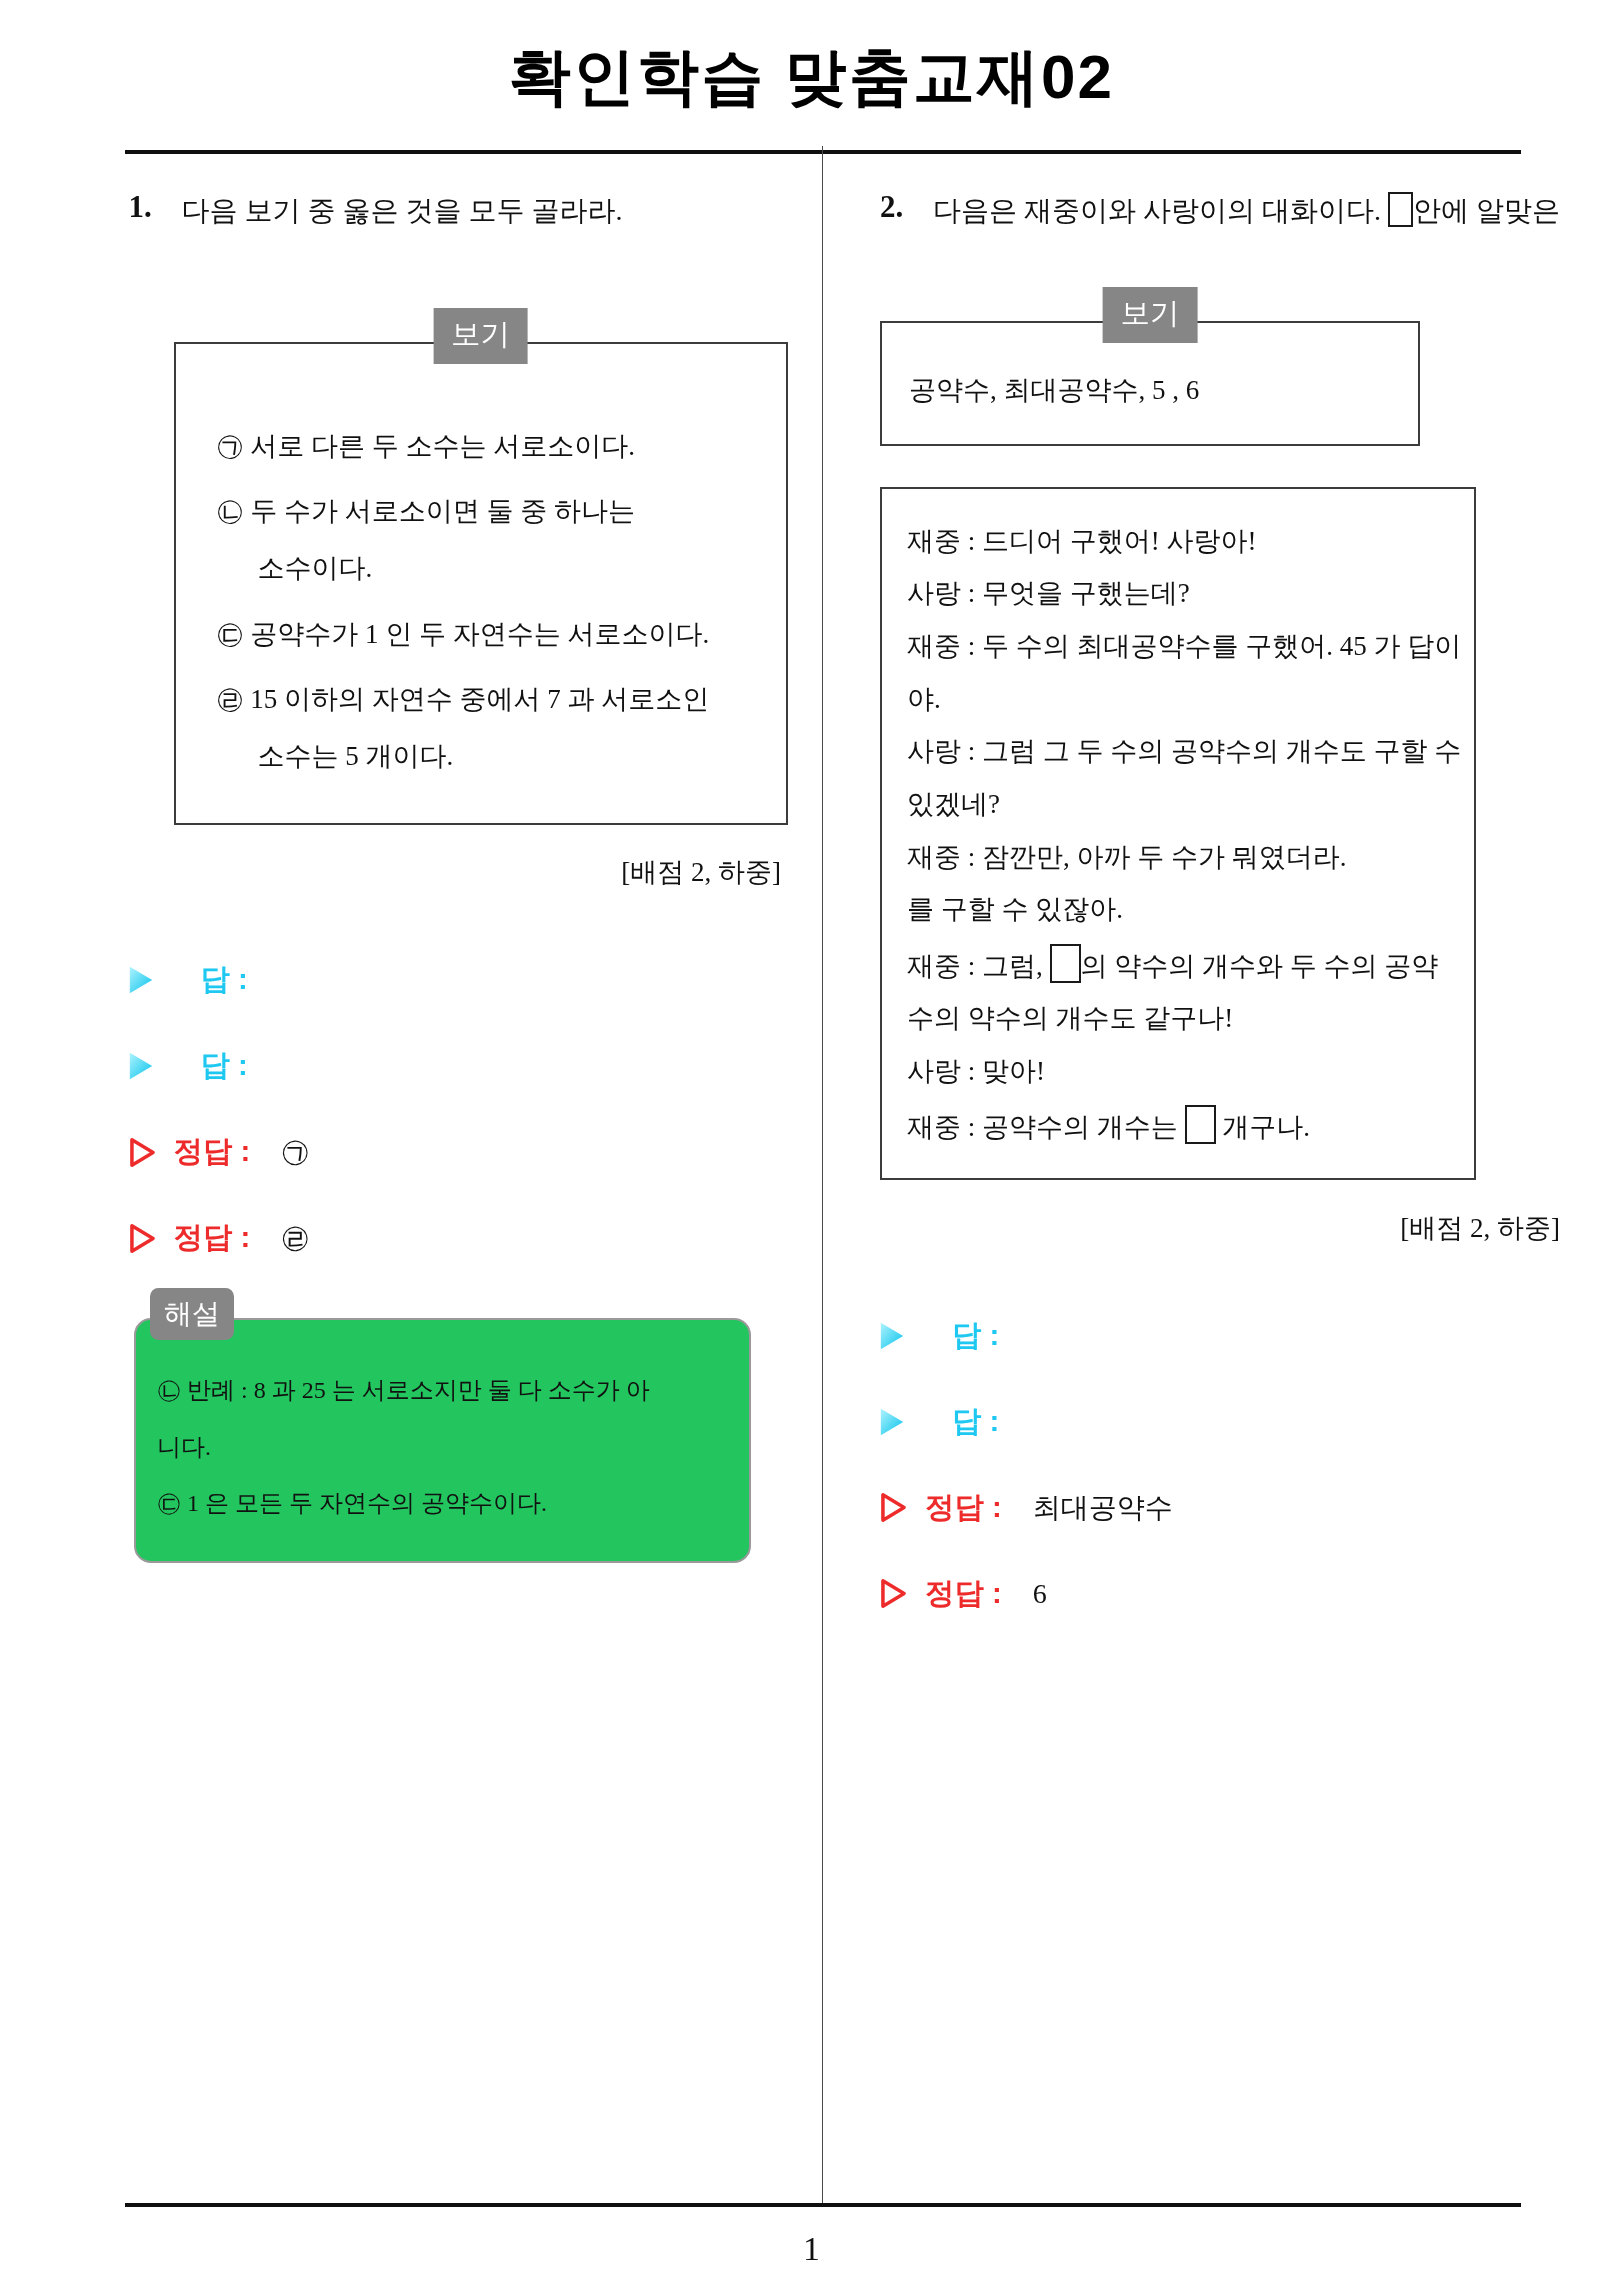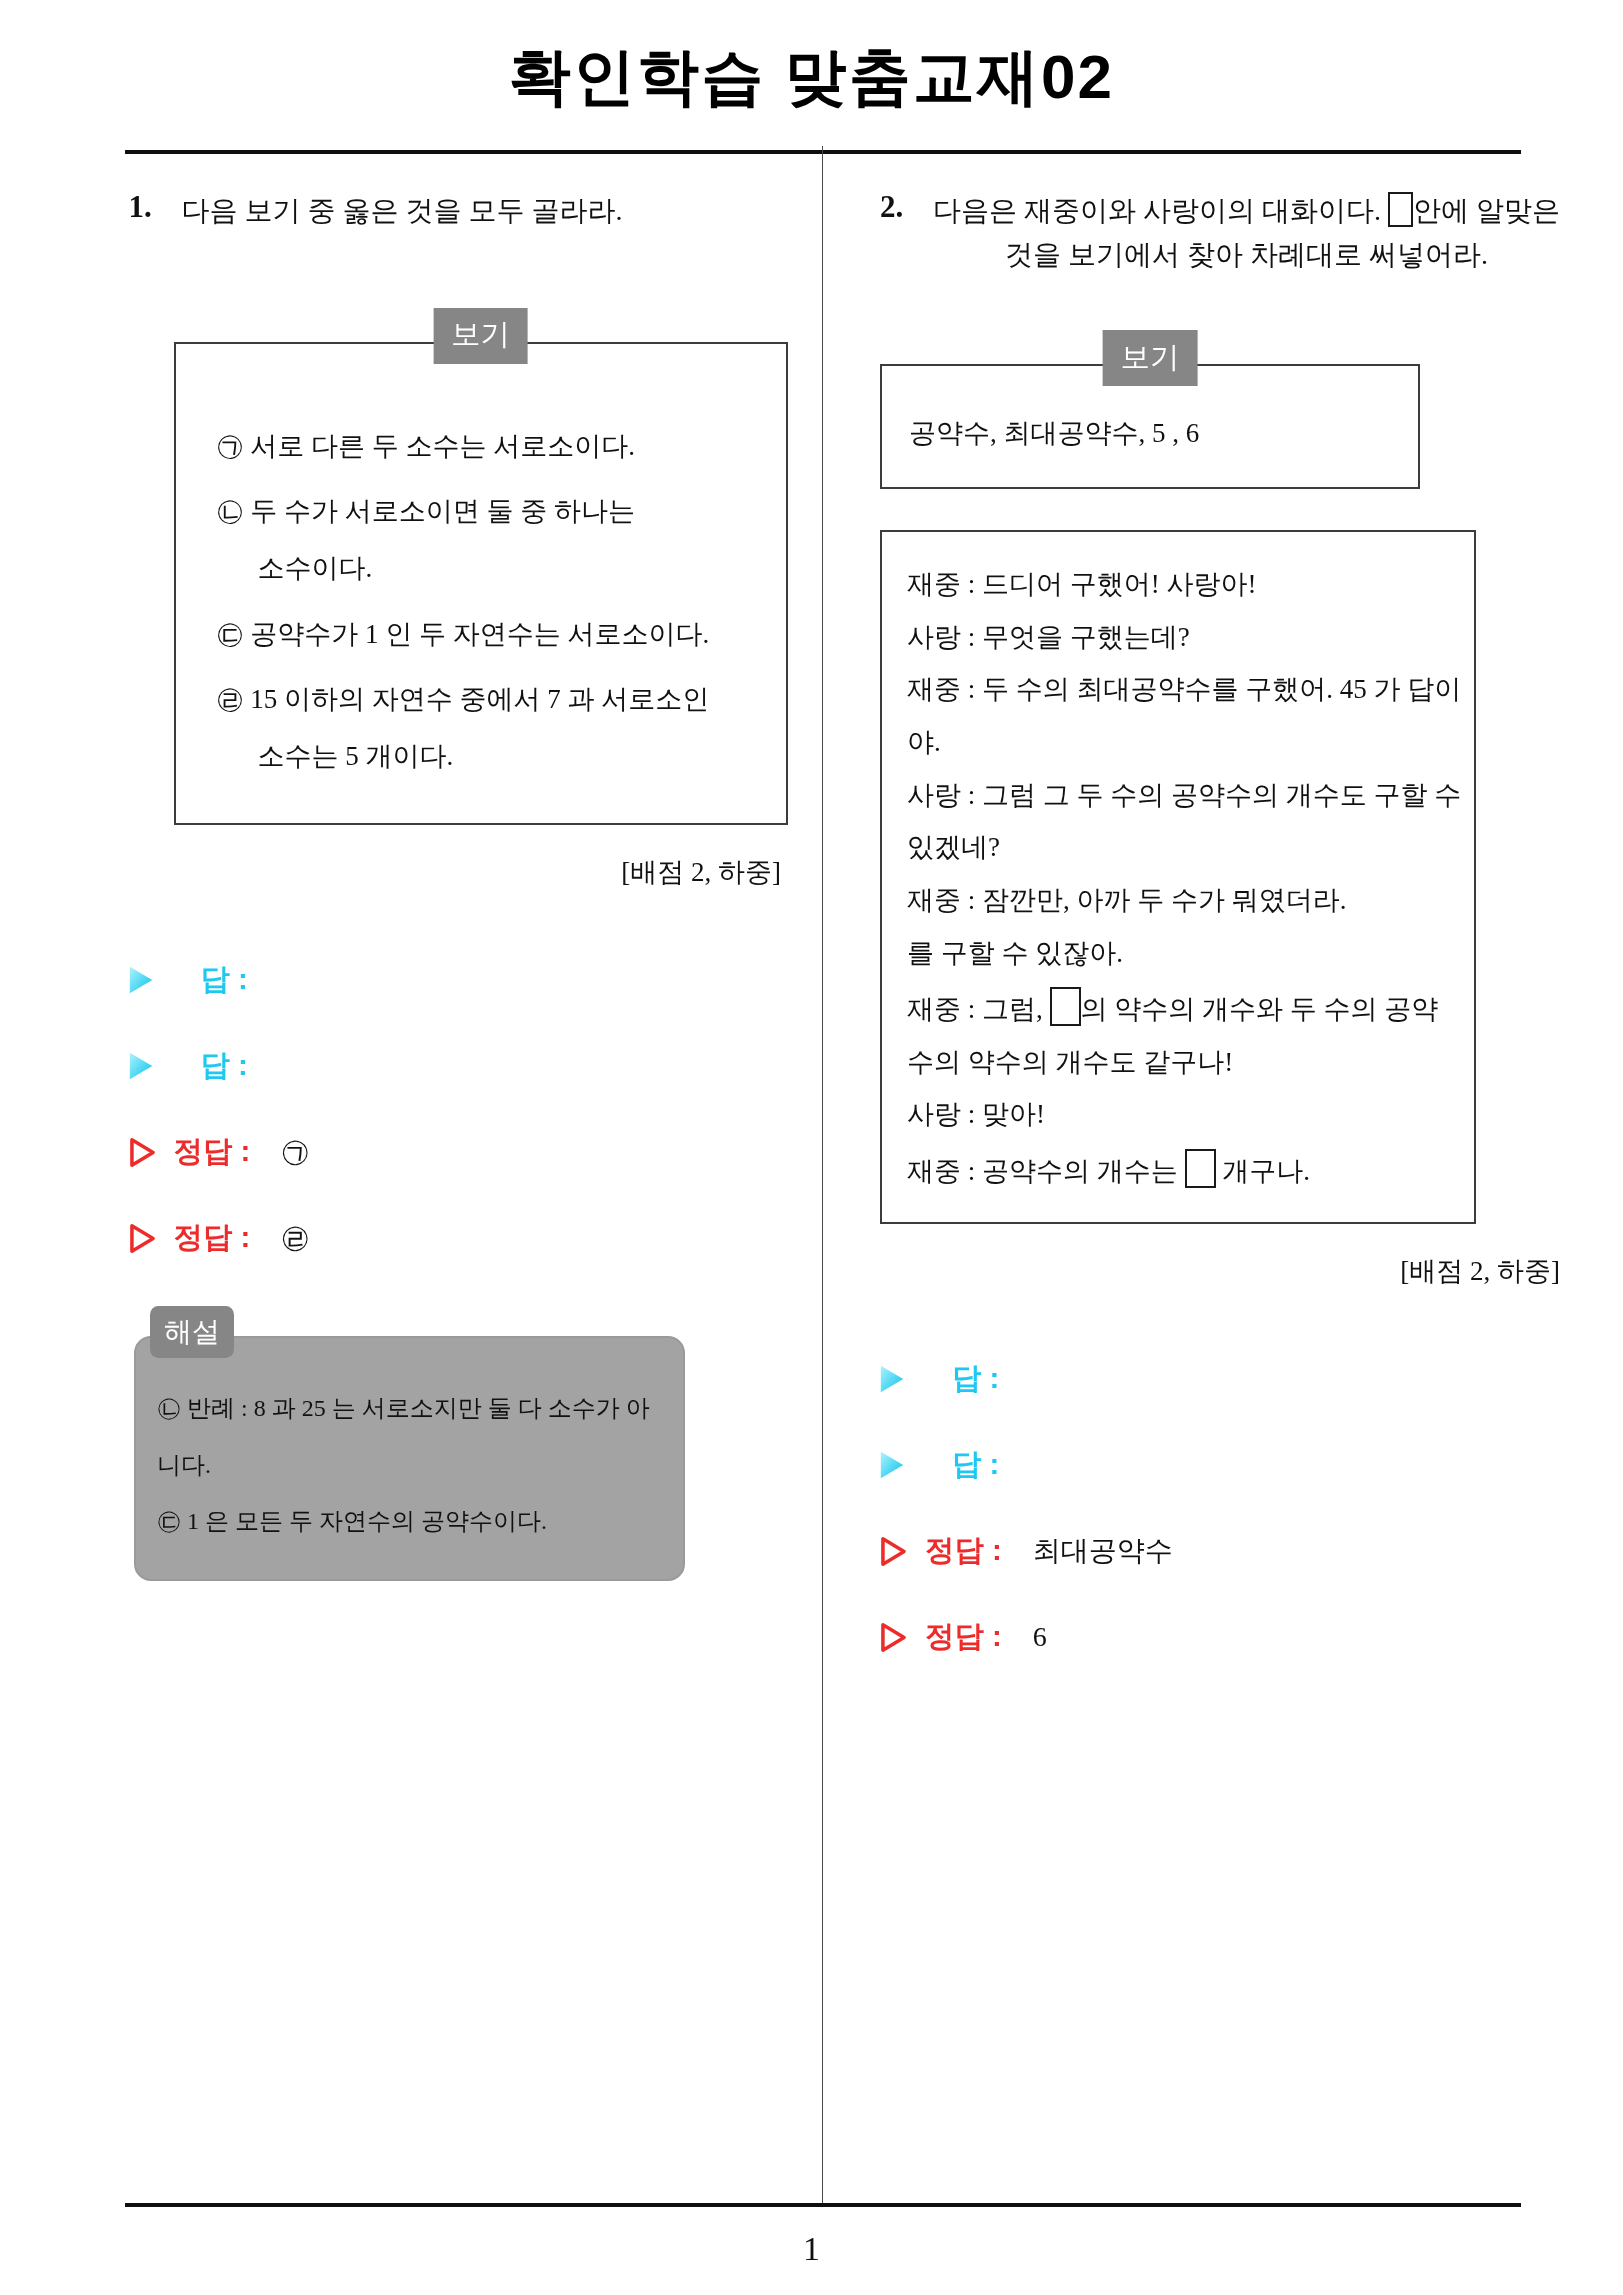--- a/index.html
+++ b/index.html
@@ -114,24 +114,24 @@
     font-size:29.4px;
     color:#ee2b2b;
     margin-left:18px;
     white-space:nowrap;
   }
   .ans-val { font-size:28px; margin-left:31px; color:#111; white-space:nowrap; }
 
   
   .haeseol-wrap {
     position:relative;
-    margin-top:78px;
+    margin-top:60px;
     margin-left:5.6px;
-    width:551px;
-    background:#a3a3a3;
+    width:617px;
+    background:#22c55e;
     border:2.8px solid #9a9a9a;
     border-radius:17px;
     padding:55px 19.6px 42px 21px;
   }
   .haeseol-tab {
     position:absolute;
     top:-32px; left:14px;
     background:#868686;
     color:#fff;
     font-size:28px;
@@ -219,21 +219,20 @@
 
     </div>
 
     <div class="col-right">
 
       <div class="q-head">
         <span class="q-num">2.</span>
         <span class="q-text">
           <span>다음은 재중이와 사랑이의 대화이다. </span><span class="inline-box"></span><span>안에 알맞은</span>
           <br>
-          <span class="wrap2">것을 보기에서 찾아 차례대로 써넣어라.</span>
         </span>
       </div>
 
       <div class="bogi-wrap q2-bogi">
         <div class="bogi-tab">보기</div>
         <div class="bline">공약수, 최대공약수, 5 , 6</div>
       </div>
 
       <div class="dialog-box">
         <div class="dline">재중 : 드디어 구했어! 사랑아!</div>

